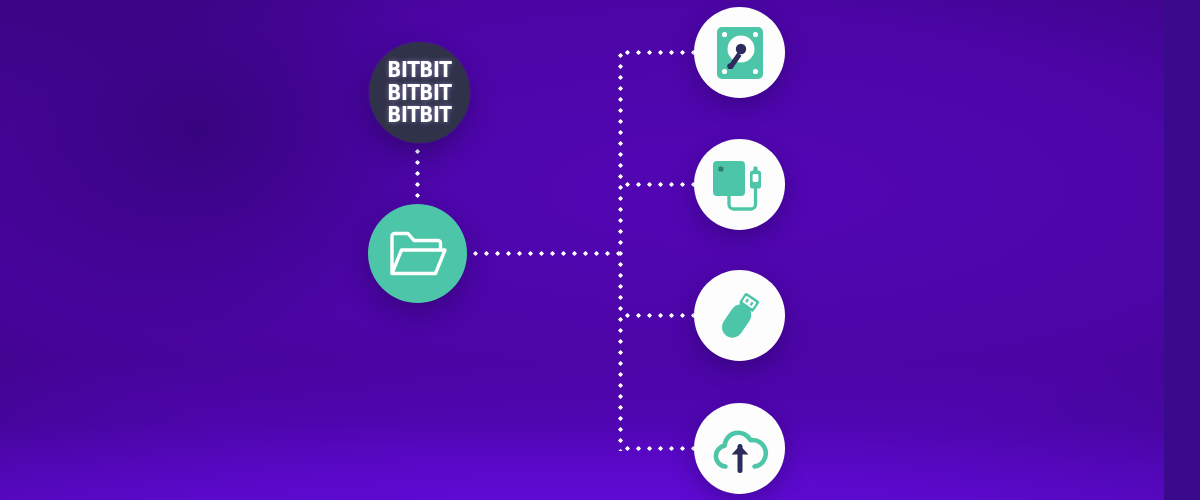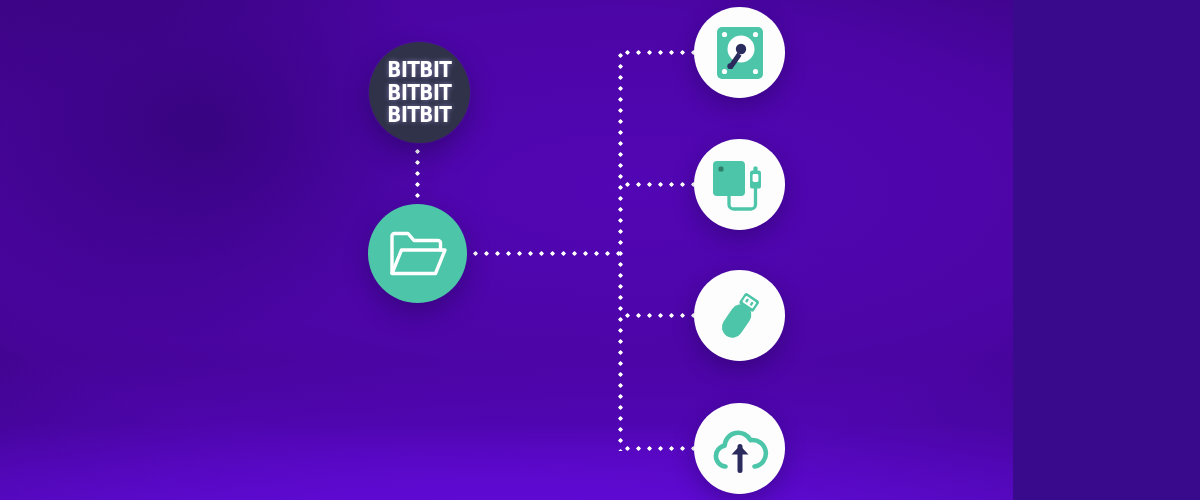--- a/index.html
+++ b/index.html
@@ -2,26 +2,25 @@
 <html><head>
 <meta charset="utf-8">
 <style>
   html, body {
     margin: 0;
     padding: 0;
     background: #3a0a8c;
   }
   #stage {
     position: relative;
-    width: 1004px;
+    width: 1164px;
     height: 500px;
     overflow: hidden;
     font-family: "Liberation Sans", sans-serif;
     background: #f9a8d4;
-    padding-left: 9px;
   }
   
   .bg-base {
     position: absolute;
     inset: 0;
     background:
       radial-gradient(120% 95% at 62% 38%, #5206b4 0%, #4c05a6 38%, #42048e 72%, #3a0480 100%);
   }
   .bg-floor {
     position: absolute;

